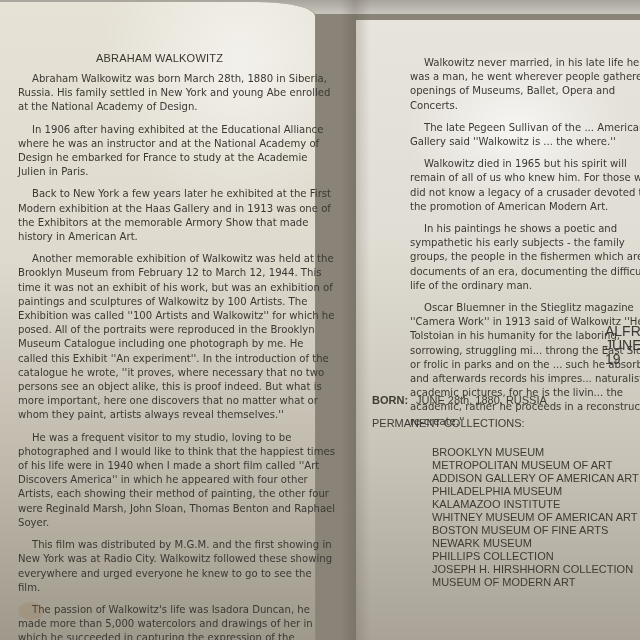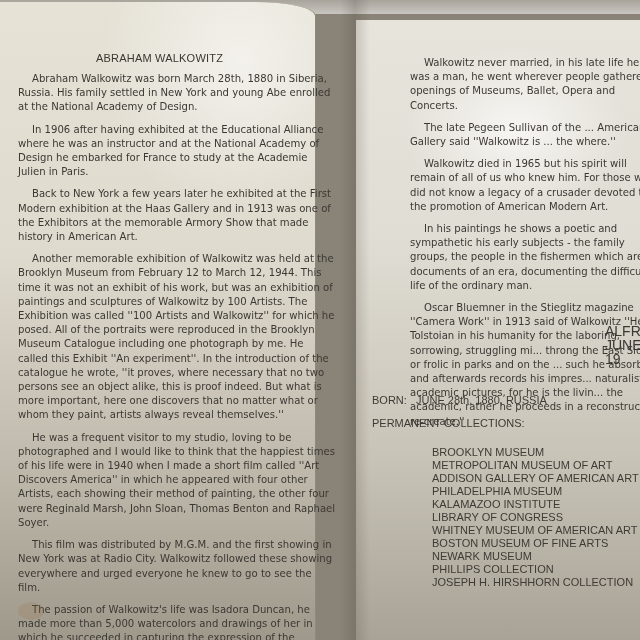--- a/index.html
+++ b/index.html
@@ -57,21 +57,21 @@
     position:absolute; left:220px; top:304px;
     font-family:"Liberation Sans", sans-serif;
     font-size:14px; line-height:14px; text-align:left;margin-left:29px;
   }
   .facts {
     position:absolute; left:16px; top:374px;
     font-family:"Liberation Sans", sans-serif;
     font-size:11px; line-height:13px; color:#3e3b35;
   }
   .born-row { display:flex; margin-bottom:10px; }
-  .born-label { width:44px; }
+  .born-label { width:44px;font-weight:bold; }
   .coll-head { margin-bottom:12px; }
   .coll-list { margin:16px; padding:0 0 0 44px; list-style:none; }
   .coll-list li { white-space:nowrap; }
   .stain {
     position:absolute; left:18px; top:600px; width:26px; height:18px;
     border-radius:50%; background:rgba(150,110,60,0.18);
   }
 </style>
 </head>
 <body>
@@ -110,23 +110,23 @@
       <span class="born-label">BORN:</span>
       <span>JUNE 28th, 1880, RUSSIA</span>
     </div>
     <div class="coll-head">PERMANENT COLLECTIONS:</div>
     <ul class="coll-list">
       <li>BROOKLYN MUSEUM</li>
       <li>METROPOLITAN MUSEUM OF ART</li>
       <li>ADDISON GALLERY OF AMERICAN ART</li>
       <li>PHILADELPHIA MUSEUM</li>
       <li>KALAMAZOO INSTITUTE</li>
-      <li>LIBRARY OF CONGRESS</li>
       <li>WHITNEY MUSEUM OF AMERICAN ART</li>
       <li>BOSTON MUSEUM  OF FINE ARTS</li>
       <li>NEWARK MUSEUM</li>
       <li>PHILLIPS COLLECTION</li>
       <li>JOSEPH H. HIRSHHORN COLLECTION</li>
+      <li>MUSEUM OF MODERN ART</li>
     </ul>
   </div>
 </div>
 
 <div class="gutter-shadow"></div>
 
 </body></html>

